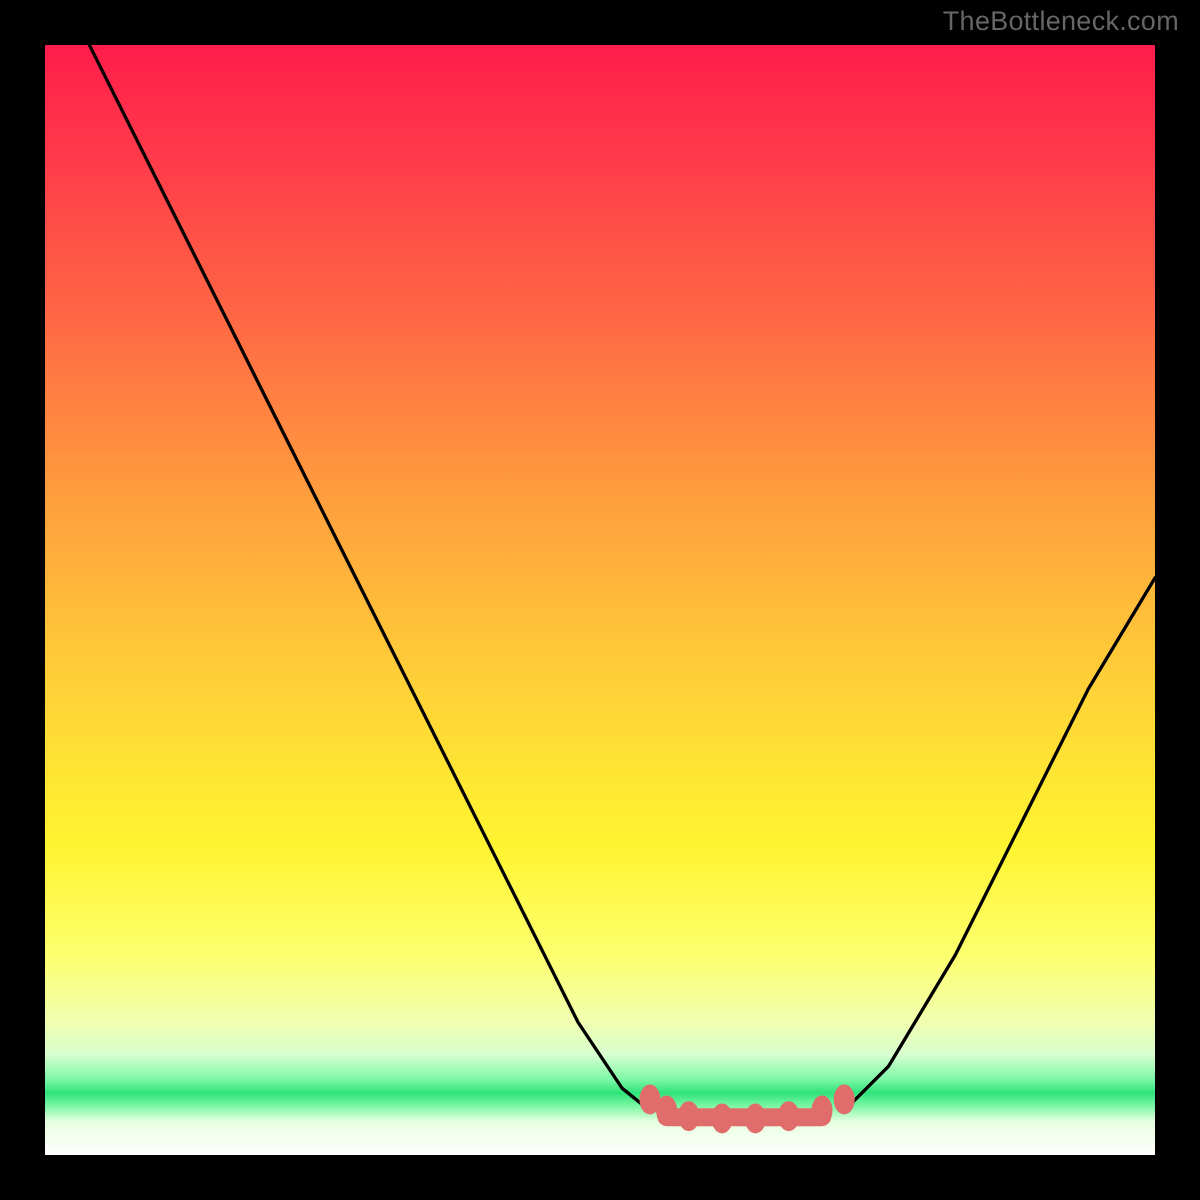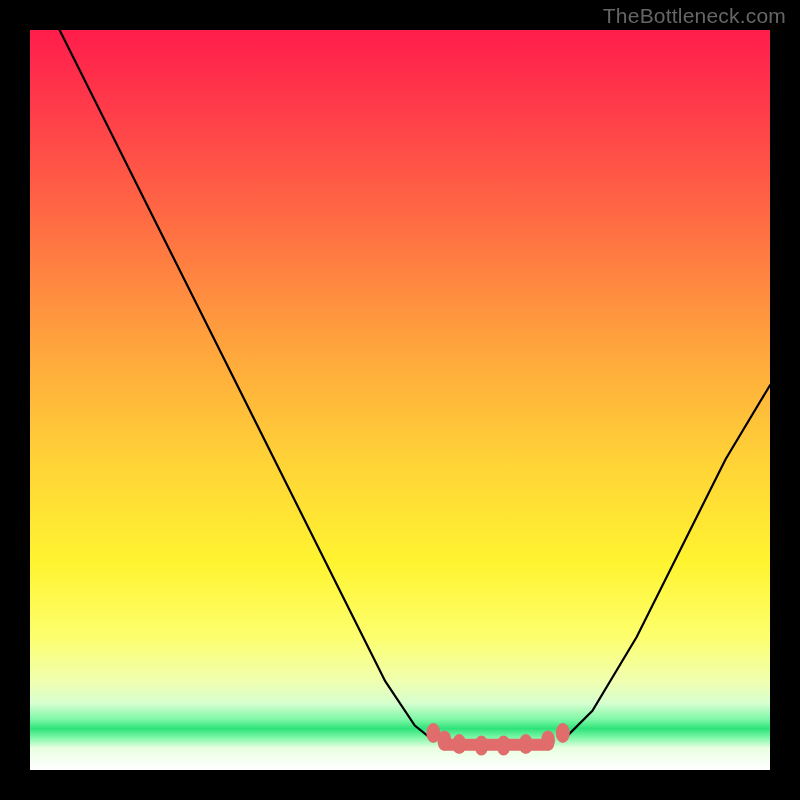--- a/index.html
+++ b/index.html
@@ -41,21 +41,21 @@
       #7cf7a6 95.6%,
       #e8ffe0 97%,
       #ffffff 100%
     );
   }
   .watermark {
     position: absolute;
     top: 4px;
     right: 14px;
     color: #666;
-    font-size: 21px;
+    font-size: 18px;
     font-weight: 500;
     letter-spacing: 0.2px;
     user-select: none;
   }
   svg.curves {
     position: absolute;
     left: 0;
     top: 0;
     width: 740px;
     height: 740px;

